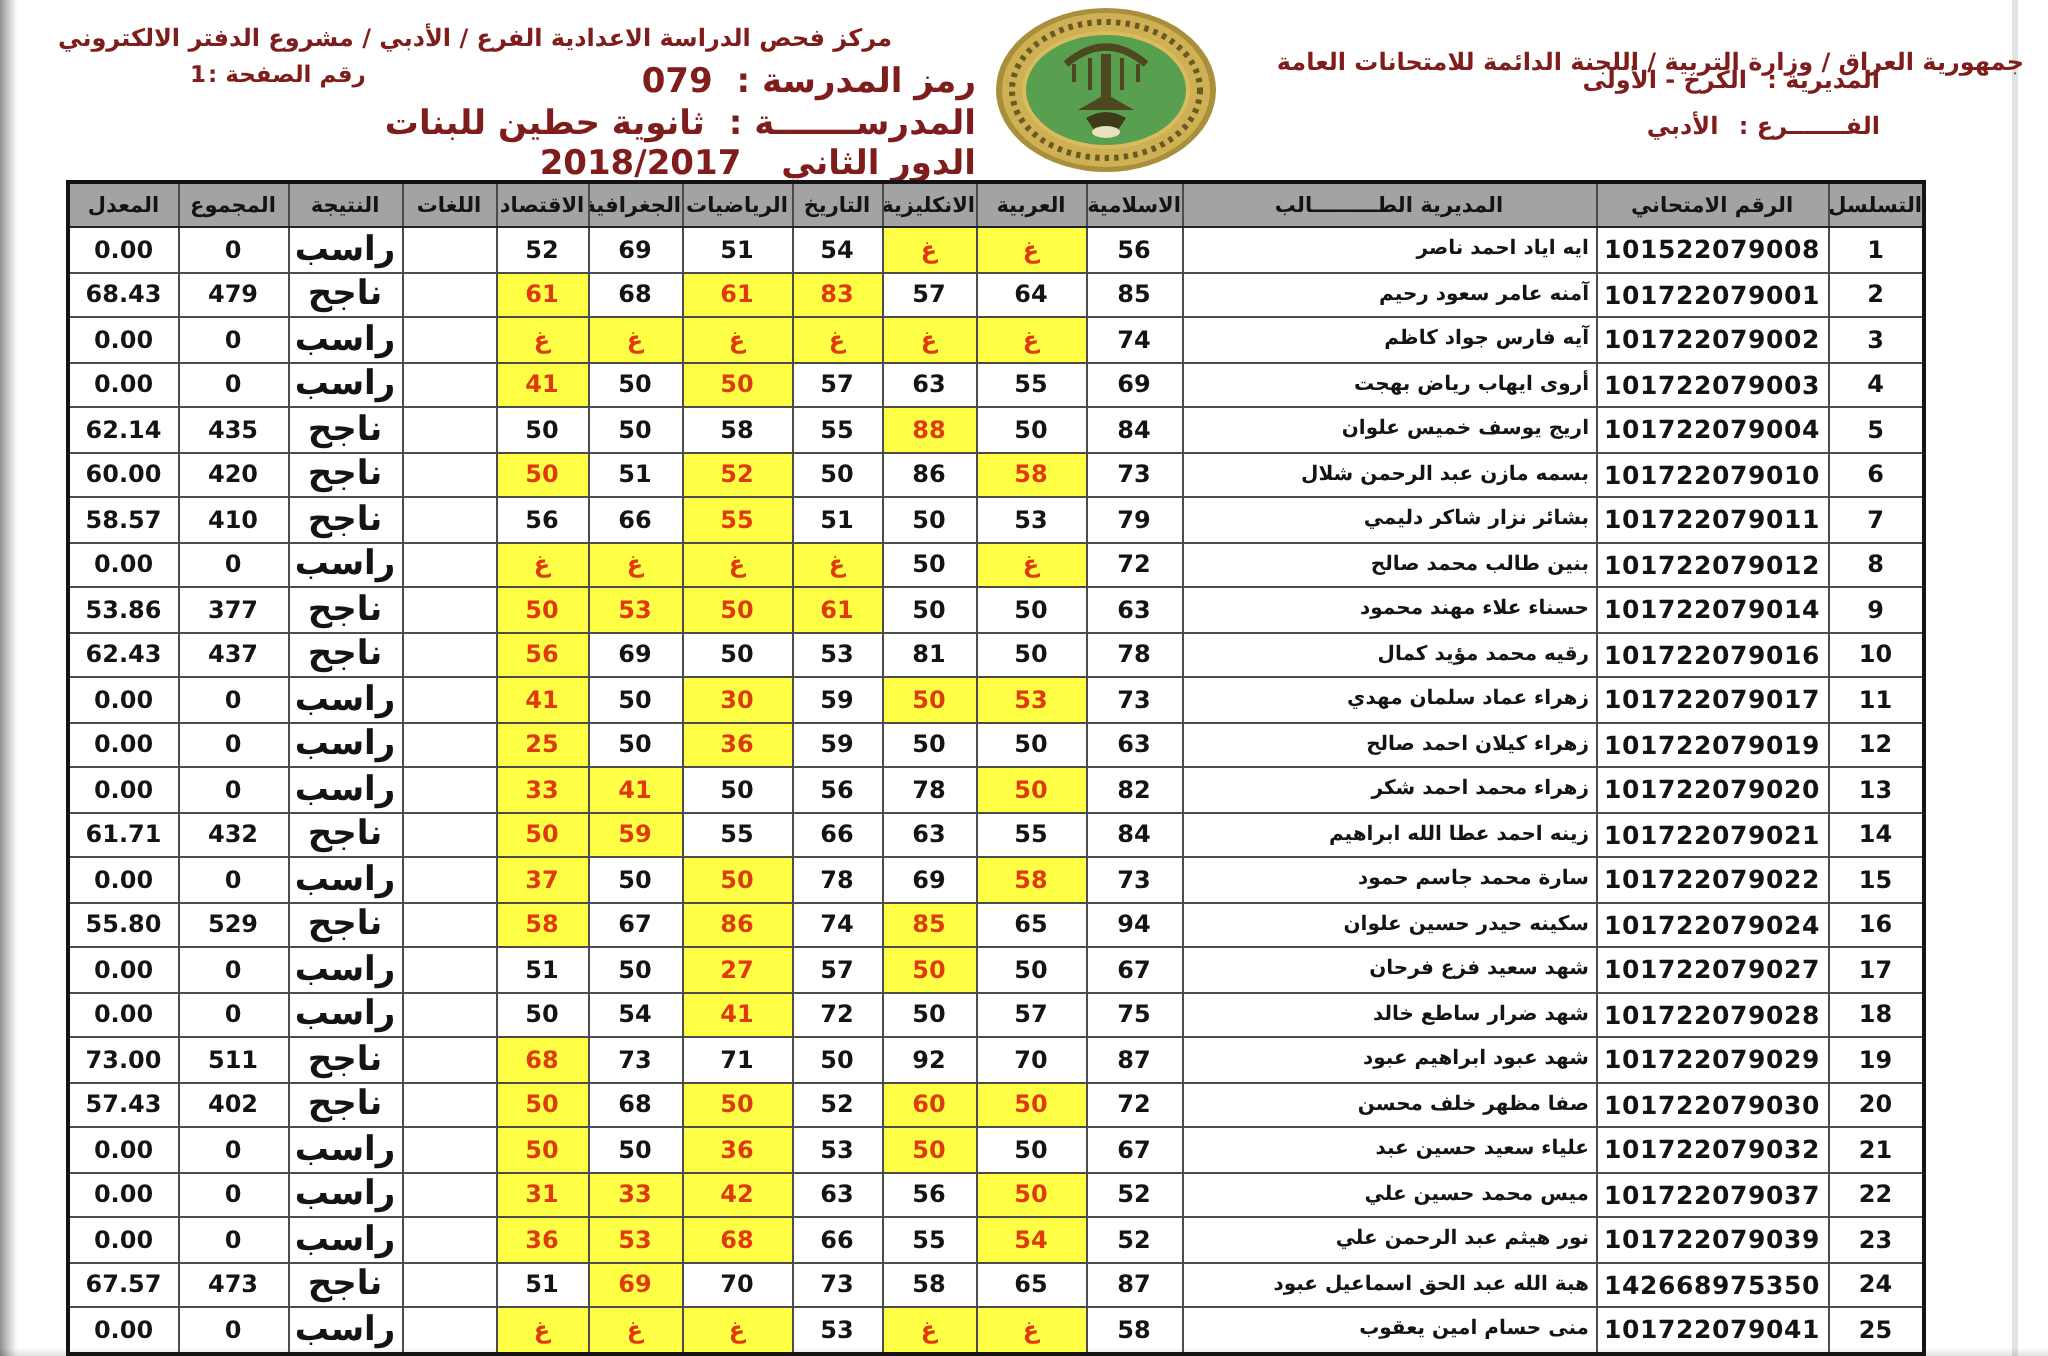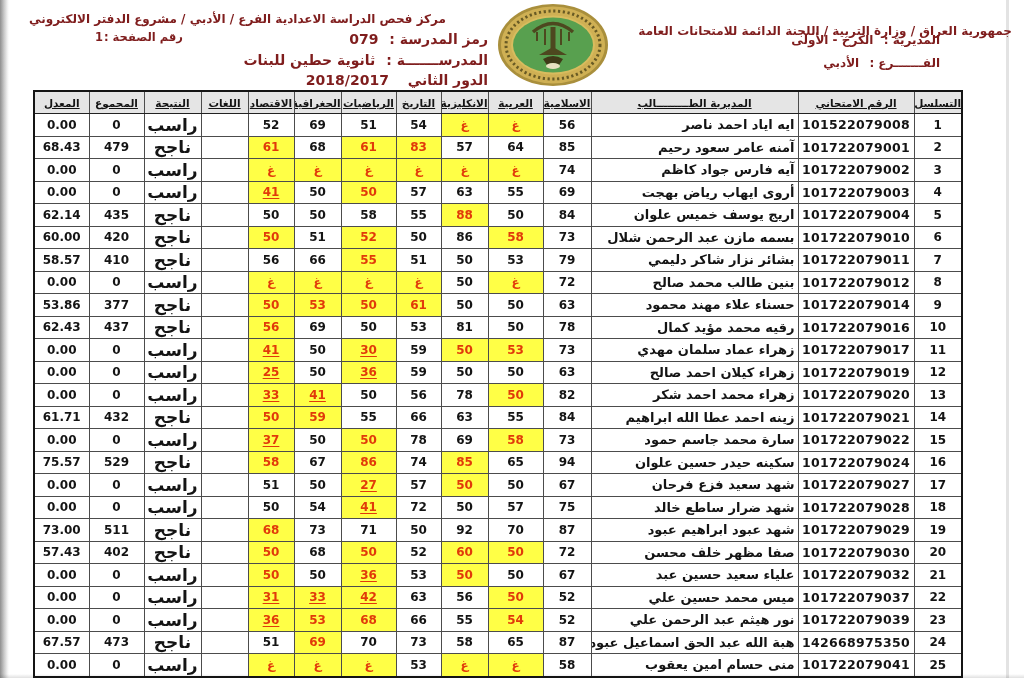--- a/index.html
+++ b/index.html
@@ -12,44 +12,44 @@
   .edge-left{position:absolute;left:0;top:0;width:9px;height:678px;
     background:linear-gradient(90deg,#8f8f8f,#c9c9c9 45%,#efefef 80%,#fff);}
   .edge-right{position:absolute;left:1006px;top:0;width:3px;height:678px;background:#e3e3e3;}
   .edge-bottom{position:absolute;left:0;top:674px;width:1024px;height:4px;
     background:linear-gradient(180deg,rgba(0,0,0,0),rgba(0,0,0,.12));}
 
   .hdr{position:absolute;font-weight:bold;color:#7f1d1d;white-space:nowrap;}
   .hdr-title-right{top:24px;right:12px;font-size:12px;direction:rtl;}
   .hdr-field-right{right:84px;font-size:12px;direction:rtl;}
   .hdr-title-left{top:12px;left:34px;width:412px;text-align:center;font-size:12px;direction:rtl;}
-  .hdr-field-left{right:536px;font-size:14px;direction:rtl;text-align:center;}
+  .hdr-field-left{right:536px;font-size:17px;direction:rtl;text-align:center;}
   .page-no{top:30px;left:95px;font-size:11.5px;direction:rtl;}
   .lbl{display:inline-block;}
   .val{display:inline-block;margin-right:6px;}
 
   .logo{position:absolute;left:497px;top:3px;width:112px;height:84px;}
 
   table.results{
     position:absolute;left:33px;top:90px;width:928px;
     border-collapse:collapse;table-layout:fixed;direction:rtl;
     border:2px solid #141414;
   }
   .results th,.results td{
     border:1px solid #4c4c4c;text-align:center;vertical-align:middle;
     padding:0;overflow:hidden;white-space:nowrap;font-weight:bold;color:#141414;
   }
-  .results thead th{background:#e5e5e5;font-size:10.5px;height:21px;border-bottom:1.5px solid #222;text-decoration:underline;}
+  .results thead th{background:#a3a3a3;font-size:10.5px;height:21px;border-bottom:1.5px solid #222;}
   .results tbody td{font-size:12px;height:21.5px;}
-  .results td.name-cell{text-align:right;padding-right:3px;font-size:13px;}
+  .results td.name-cell{text-align:right;padding-right:3px;font-size:10px;}
   .results td.no-cell{font-size:12.5px;letter-spacing:.3px;direction:ltr;margin-top:24px;}
   .results td.res-cell{font-size:17px;}
   .results td.avg-cell,.results td.tot-cell{direction:ltr;}
   .results td.hl{background:#ffff46;color:#e13a0a;}
-  .results td.ul{text-decoration:underline;text-underline-offset:2px;}
+  .results td.ul{text-underline-offset:2px;}
 </style>
 </head>
 <body>
 
 <div class="edge-left"></div>
 <div class="edge-right"></div>
 <div class="edge-bottom"></div>
 
 <div class="hdr hdr-title-right">جمهورية العراق / وزارة التربية / اللجنة الدائمة للامتحانات العامة</div>
 <div class="hdr hdr-field-right" style="top:33px;">
@@ -375,21 +375,21 @@
         <td class="mark-cell">94</td>
         <td class="mark-cell">65</td>
         <td class="mark-cell hl">85</td>
         <td class="mark-cell">74</td>
         <td class="mark-cell hl">86</td>
         <td class="mark-cell">67</td>
         <td class="mark-cell hl">58</td>
         <td class="mark-cell"></td>
         <td class="res-cell">ناجح</td>
         <td class="tot-cell">529</td>
-        <td class="avg-cell">75.57</td>
+        <td class="avg-cell">55.80</td>
       </tr>
       <tr>
         <td class="sn-cell">17</td>
         <td class="no-cell">101722079027</td>
         <td class="name-cell">شهد سعيد فزع فرحان</td>
         <td class="mark-cell">67</td>
         <td class="mark-cell">50</td>
         <td class="mark-cell hl">50</td>
         <td class="mark-cell">57</td>
         <td class="mark-cell hl ul">27</td>

